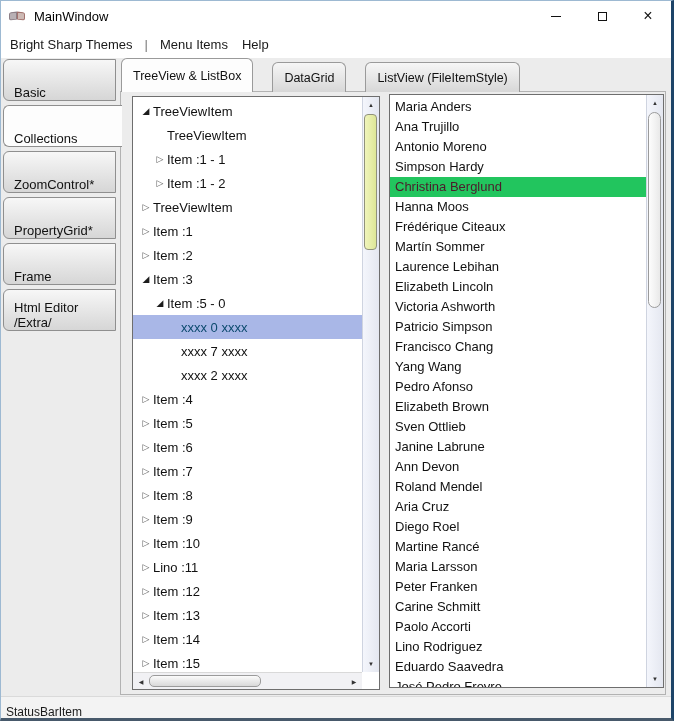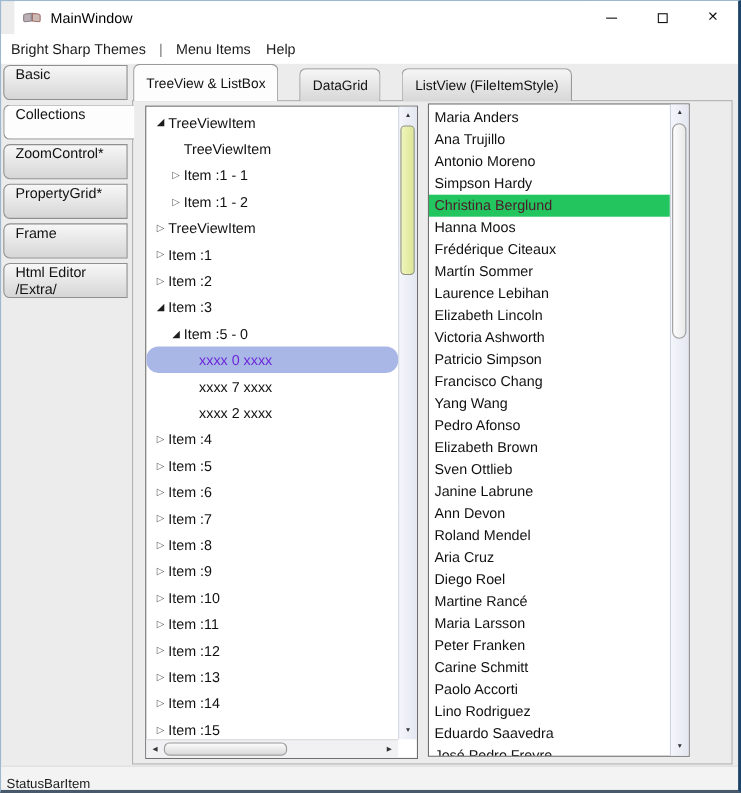--- a/index.html
+++ b/index.html
@@ -4,63 +4,63 @@
 <style>
   html,body{margin:0;padding:0;background:#d8d8d8;}
   *{box-sizing:border-box;font-family:"Liberation Sans",sans-serif;}
   .window{
     position:relative;width:674px;height:721px;background:#ececec;
     border-top:1px solid #9db9d2;border-left:1px solid #9db9d2;
     border-right:3px solid #1d4468;border-bottom:3px solid #47596b;
     overflow:hidden;
   }
   
-  .titlebar{position:absolute;left:12px;top:0;right:0;height:30px;background:#fff;display:flex;align-items:center;}
+  .titlebar{position:absolute;left:0;top:0;right:0;height:30px;background:#fff;display:flex;align-items:center;}
   .app-icon{margin-left:8px;width:17px;height:14px;position:relative;flex:0 0 auto;}
   .app-icon .pg1{position:absolute;left:0;top:3px;width:8px;height:8px;background:#b8b0b4;border:1px solid #8d7f86;border-radius:2px 0 0 2px;transform:skewY(-6deg);}
   .app-icon .pg2{position:absolute;left:8px;top:3px;width:8px;height:8px;background:#cdb9b4;border:1px solid #a2726d;border-radius:0 2px 2px 0;transform:skewY(6deg);}
   .title-text{margin-left:8px;font-size:13px;color:#000;}
   .window-controls{position:absolute;right:0;top:0;height:30px;display:flex;}
   .win-btn{width:46px;height:30px;display:flex;align-items:center;justify-content:center;background:#fff;}
   .glyph-min{width:10px;height:1px;background:#111;}
   .glyph-max{width:9px;height:9px;border:1px solid #111;background:transparent;}
   .glyph-close{font-size:16px;color:#111;line-height:1;}
   
   .menubar{position:absolute;left:0;top:30px;right:0;height:27px;background:#fff;display:flex;align-items:center;font-size:13px;color:#1a1a1a;}
   .menu-item{padding:4px 7px;}
   .menu-item:first-child{margin-left:2px;}
   .menu-sep{color:#777;padding:0 5px;}
   
   .side-tabs{position:absolute;left:2px;top:58px;width:119px;display:flex;flex-direction:column;}
   .side-tab{
-    width:113px;height:32px;margin-bottom:4px;display:flex;align-items:flex-start;
+    width:113px;height:42px;margin-bottom:4px;display:flex;align-items:flex-end;
     border:1px solid #8f8f8f;border-radius:6px 0 0 6px;
     background:linear-gradient(180deg,#f7f7f7,#d6d6d6);
     font-size:13px;color:#111;padding-left:10px;position:relative;z-index:3;
   }
   .side-tab.selected{width:119px;background:#fdfdfd;border-right:none;}
   
   .tab-panel{position:absolute;left:119px;top:90px;width:546px;height:604px;border:1px solid #b2b2b2;background:#ececec;}
   .top-tabs{position:absolute;left:120px;top:57px;height:34px;display:flex;align-items:flex-end;z-index:2;}
   .top-tab{
     height:30px;margin-right:19px;border:1px solid #9a9a9a;border-bottom:none;
     border-radius:6px 6px 0 0;background:linear-gradient(180deg,#f6f6f6,#d7d7d7);
     font-size:12.5px;color:#111;padding:0 11px;display:flex;align-items:center;white-space:nowrap;
   }
   .top-tab.selected{height:34px;background:#fdfdfd;position:relative;z-index:3;}
   
   .treeview{position:absolute;left:131px;top:95px;width:248px;height:594px;border:1px solid #6e6e6e;background:#fff;}
   .tree-rows{position:absolute;left:0;top:0;right:17px;bottom:17px;overflow:hidden;padding-top:2px;}
   .tree-row{height:24px;display:flex;align-items:center;font-size:13px;color:#111;white-space:nowrap;}
-  .tree-row.selected{background:#a9b7e7;color:#6d28d9;border-radius:11px;}
+  .tree-row.selected{background:#a9b7e7;color:#0c4a6e;}
   .expander{width:14px;flex:0 0 auto;font-size:9px;display:inline-flex;align-items:center;justify-content:center;}
   .expander.collapsed{color:#595959;}
   .expander.expanded{color:#1c1c1c;}
   
-  .listbox{position:absolute;left:388px;top:93px;width:238px;height:594px;border:1px solid #6e6e6e;background:#fff;}
+  .listbox{position:absolute;left:388px;top:93px;width:275px;height:594px;border:1px solid #6e6e6e;background:#fff;}
   .list-rows{position:absolute;left:0;top:0;right:17px;bottom:0;overflow:hidden;padding-top:2px;}
   .list-row{height:20px;line-height:20px;font-size:13px;color:#111;padding-left:5px;white-space:nowrap;}
   .list-row.selected{background:#22c55e;color:#4c1b2b;}
   
   .vscroll{position:absolute;right:0;top:0;width:17px;background:linear-gradient(90deg,#f4f6fc,#e4e7f0);border-left:1px solid #cfd4e0;}
   .tree-vscroll{bottom:17px;}
   .list-vscroll{bottom:0;}
   .sb-btn{height:16px;display:flex;align-items:center;justify-content:center;font-size:6px;color:#333;}
   .sb-btn.h{height:100%;width:16px;}
   .vthumb{position:absolute;left:1px;right:2px;border:1px solid #90927b;border-radius:4px;}
@@ -211,21 +211,21 @@
         <div class="tree-row" style="padding-left: 6px;">
           <span class="expander collapsed">▷</span>
           <span>Item :9</span>
         </div>
         <div class="tree-row" style="padding-left: 6px;">
           <span class="expander collapsed">▷</span>
           <span>Item :10</span>
         </div>
         <div class="tree-row" style="padding-left: 6px;">
           <span class="expander collapsed">▷</span>
-          <span>Item :11</span>
+          <span>Lino :11</span>
         </div>
         <div class="tree-row" style="padding-left: 6px;">
           <span class="expander collapsed">▷</span>
           <span>Item :12</span>
         </div>
         <div class="tree-row" style="padding-left: 6px;">
           <span class="expander collapsed">▷</span>
           <span>Item :13</span>
         </div>
         <div class="tree-row" style="padding-left: 6px;">

